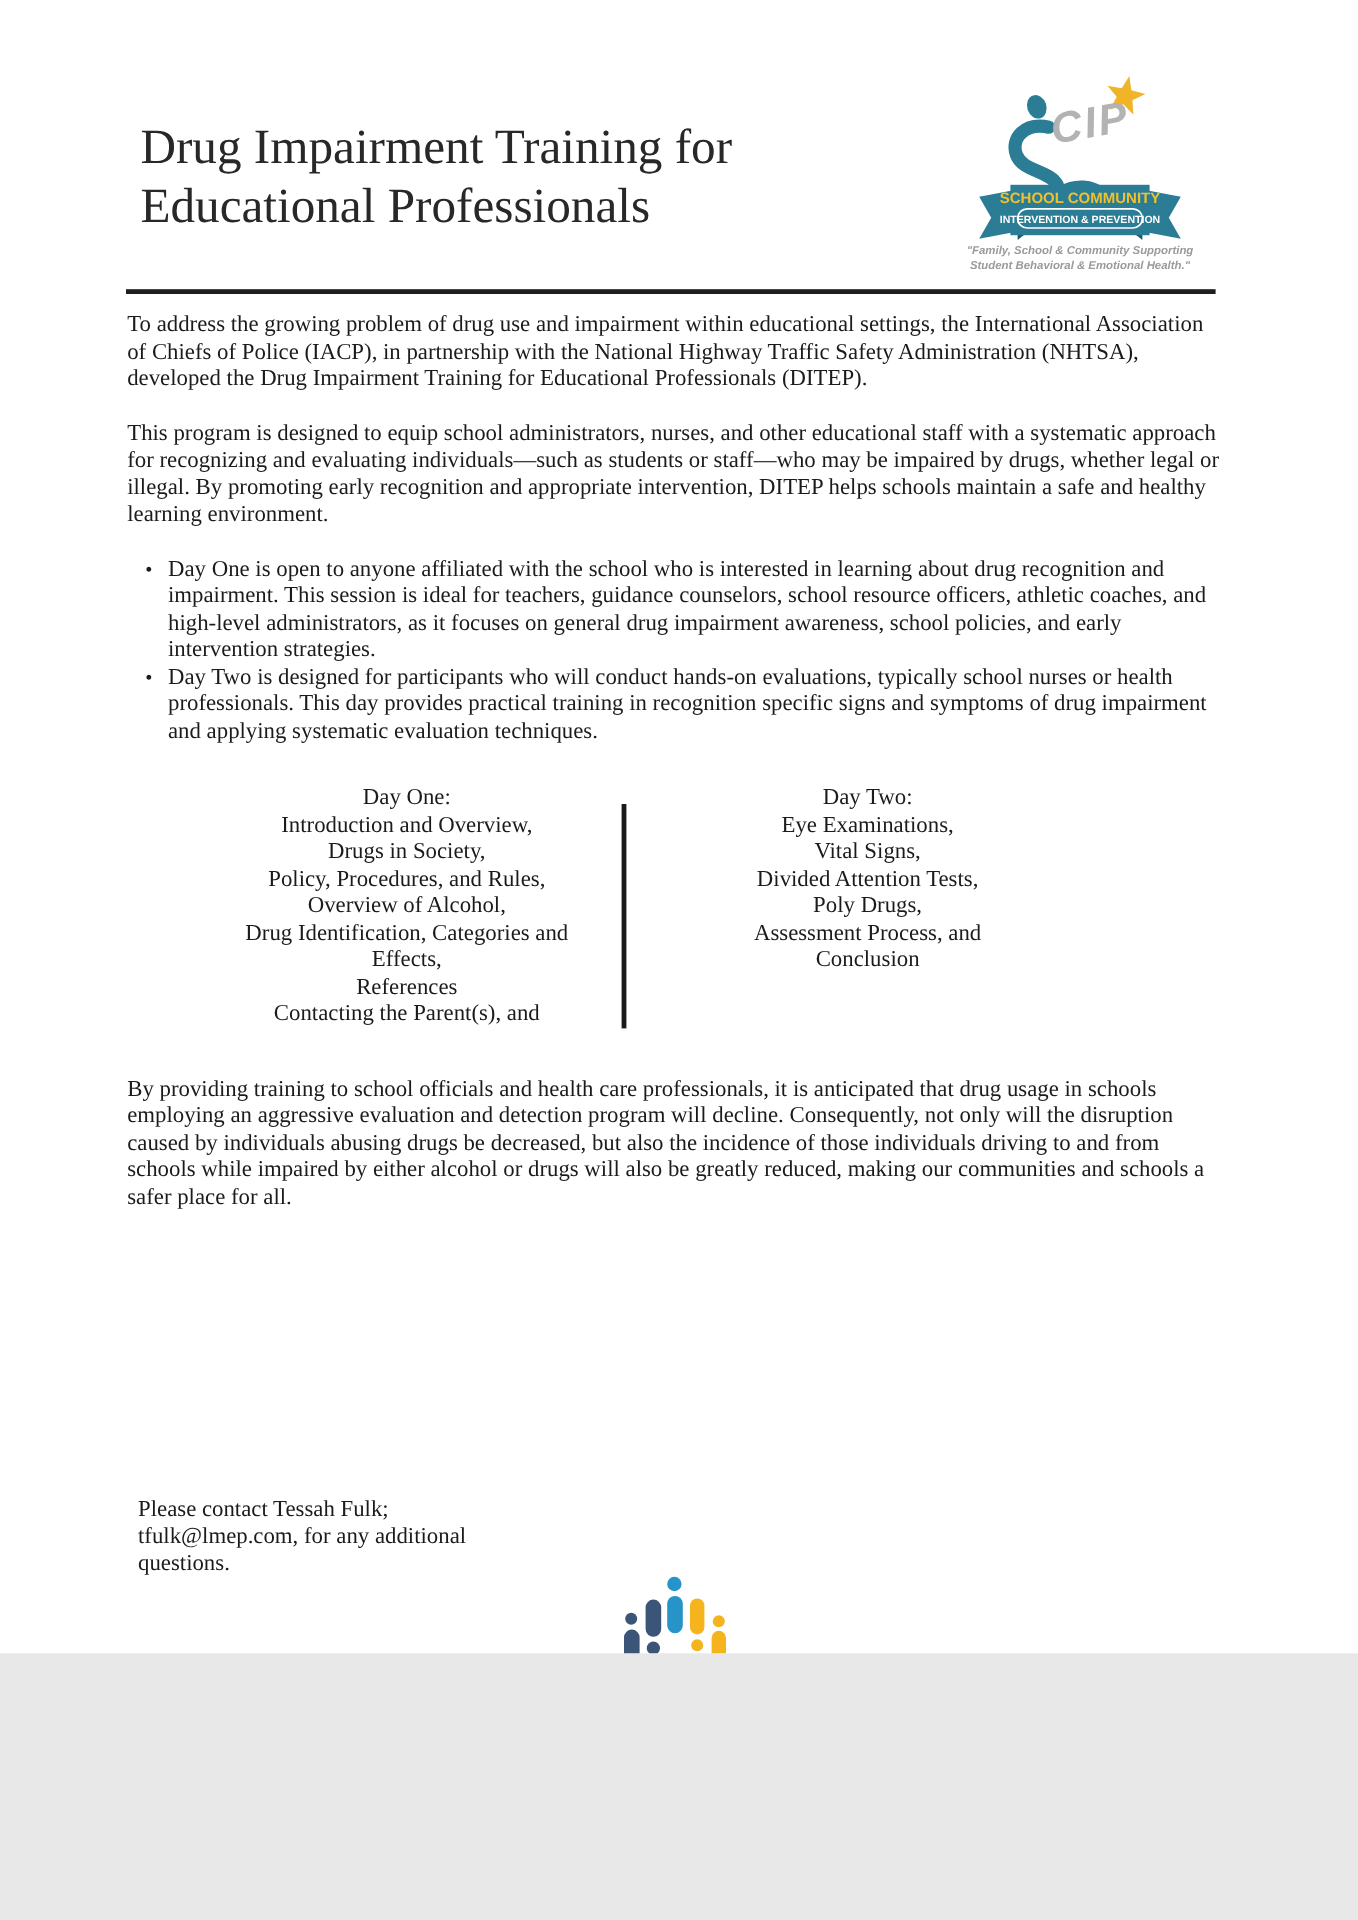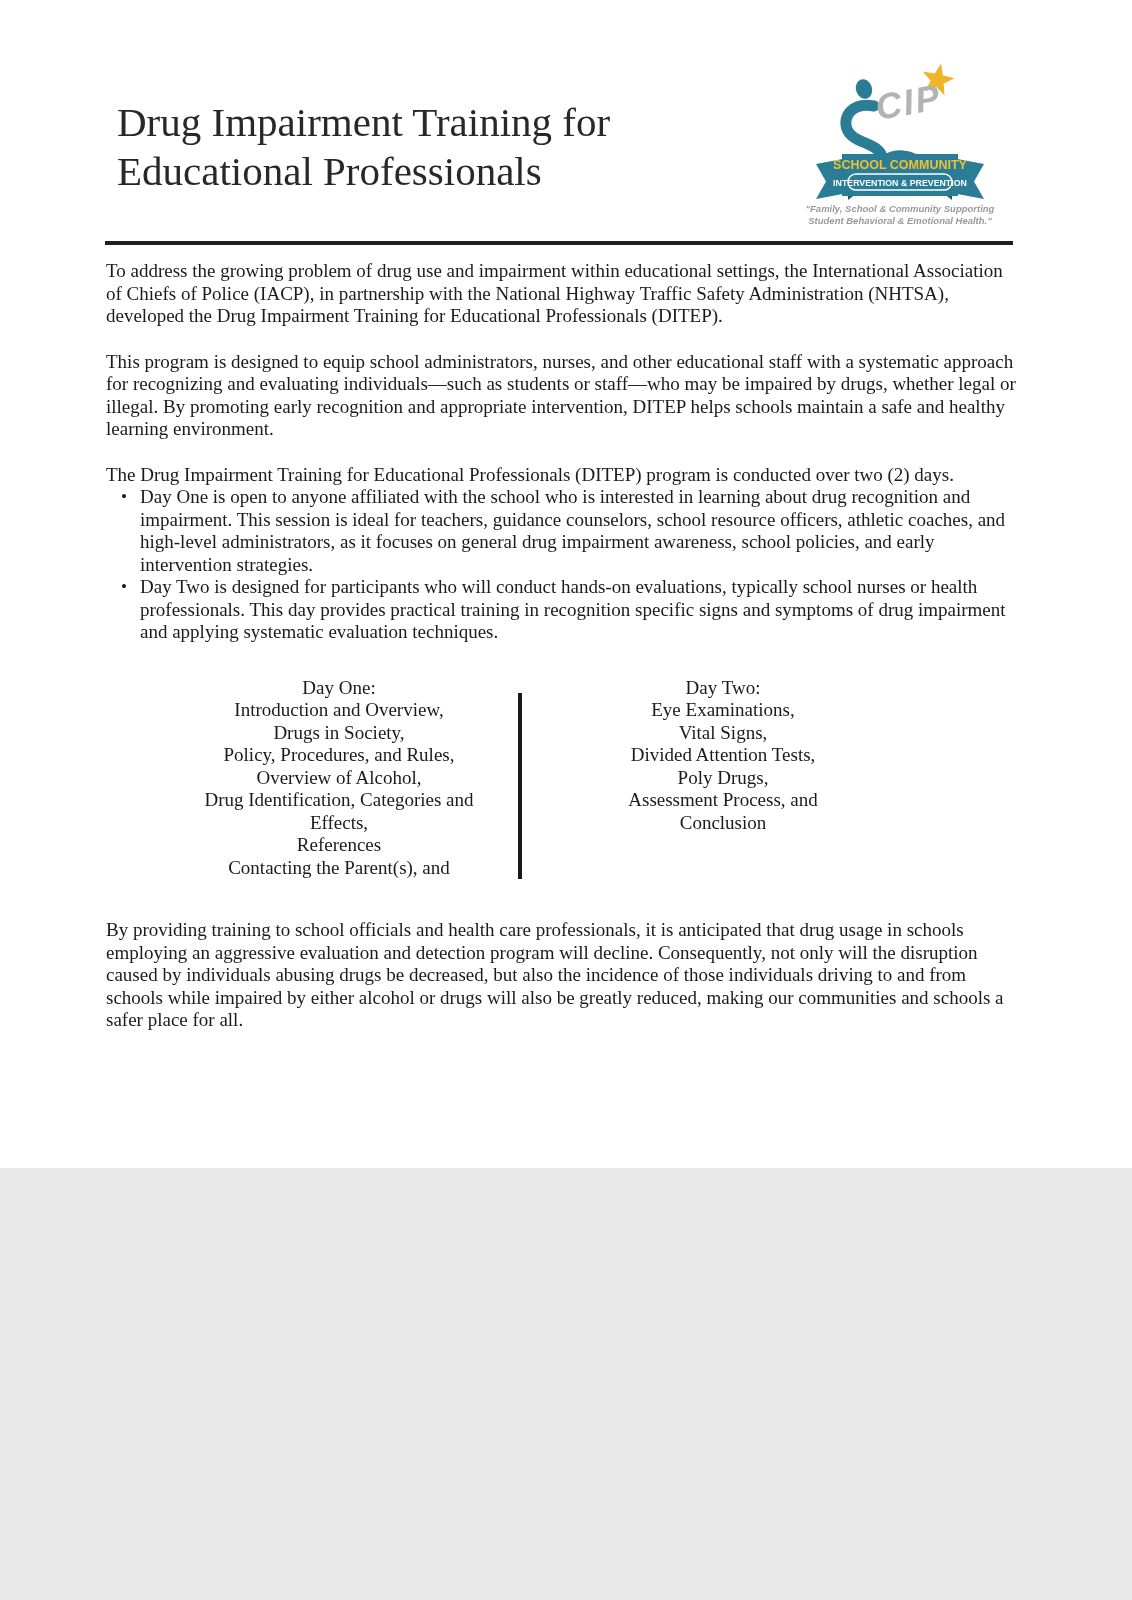--- a/index.html
+++ b/index.html
@@ -1,20 +1,20 @@
 <!DOCTYPE html>
 <html><head>
 <meta charset="utf-8">
 <style>
   * { box-sizing: border-box; margin: 0; padding: 0; }
   html, body { background: #e8e8e8; }
   .page {
     position: relative;
     width: 1132px;
-    height: 1168px;
+    height: 1378px;
     background: #ffffff;
     margin: 0 auto;
     overflow: hidden;
     font-family: "Liberation Serif", serif;
     color: #1b1b1b;
   }
 
   
   .doc-title {
     position: absolute;
@@ -156,21 +156,20 @@
         <text x="114" y="166">Student Behavioral &amp; Emotional Health."</text>
       </g>
     </svg>
   </div>
 
   <div class="title-rule"></div>
 
   <div class="content">
     <p>To address the growing problem of drug use and impairment within educational settings, the International Association of Chiefs of Police (IACP), in partnership with the National Highway Traffic Safety Administration (NHTSA), developed the Drug Impairment Training for Educational Professionals (DITEP).</p>
     <p>This program is designed to equip school administrators, nurses, and other educational staff with a systematic approach for recognizing and evaluating individuals—such as students or staff—who may be impaired by drugs, whether legal or illegal. By promoting early recognition and appropriate intervention, DITEP helps schools maintain a safe and healthy learning environment.</p>
-    <p class="tight">The Drug Impairment Training for Educational Professionals (DITEP) program is conducted over two (2) days.</p>
 
     <ul class="day-bullets">
       <li>Day One is open to anyone affiliated with the school who is interested in learning about drug recognition and impairment. This session is ideal for teachers, guidance counselors, school resource officers, athletic coaches, and high-level administrators, as it focuses on general drug impairment awareness, school policies, and early intervention strategies.</li>
       <li>Day Two is designed for participants who will conduct hands-on evaluations, typically school nurses or health professionals. This day provides practical training in recognition specific signs and symptoms of drug impairment and applying systematic evaluation techniques.</li>
     </ul>
 
     <div class="schedule">
       <div class="col">
         <span class="line">Day One:</span>
         <span class="line">Introduction and Overview,</span>

